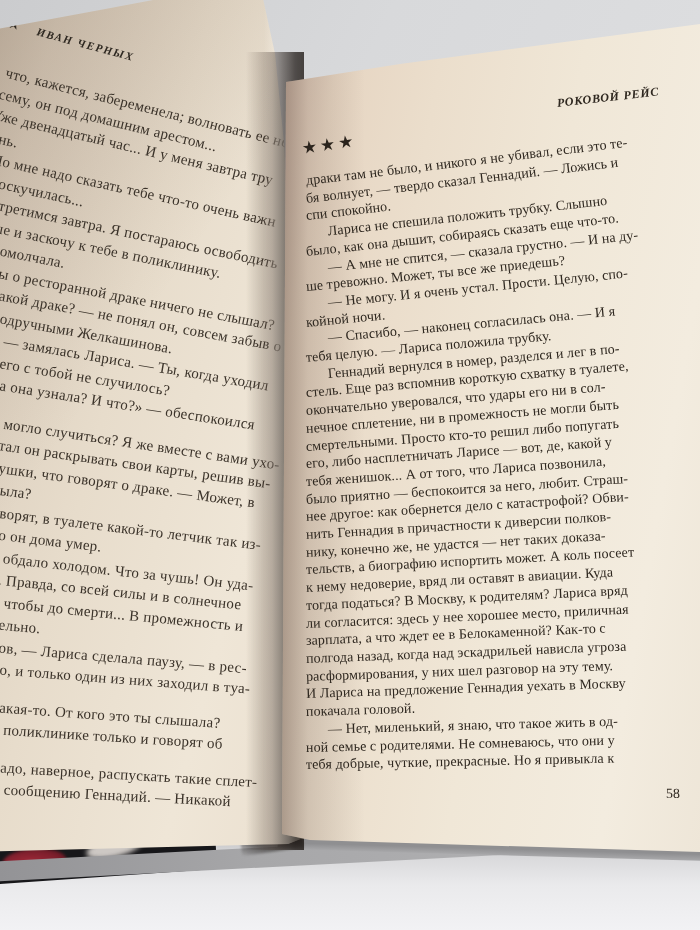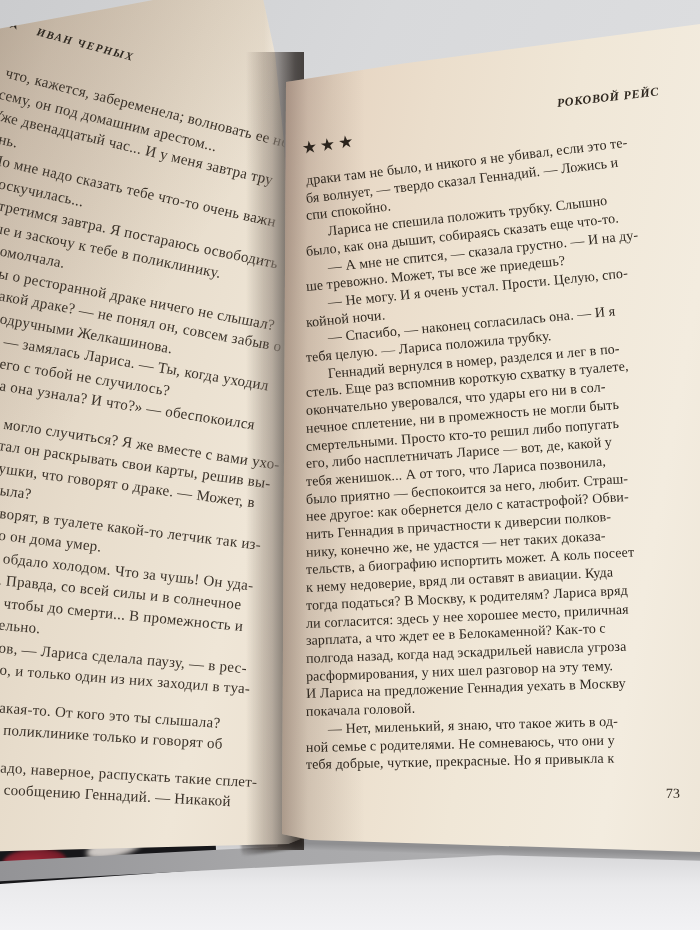--- a/index.html
+++ b/index.html
@@ -161,16 +161,16 @@
         <div class="line" style="transform: rotate(-2.55deg);">ли согласится: здесь у нее хорошее место, приличная</div>
         <div class="line" style="transform: rotate(-2.38deg);">зарплата, а что ждет ее в Белокаменной? Как-то с</div>
         <div class="line" style="transform: rotate(-2.21deg);">полгода назад, когда над эскадрильей нависла угроза</div>
         <div class="line" style="transform: rotate(-2.04deg);">расформирования, у них шел разговор на эту тему.</div>
         <div class="line" style="transform: rotate(-1.87deg);">И Лариса на предложение Геннадия уехать в Москву</div>
         <div class="line" style="transform: rotate(-1.7deg);">покачала головой.</div>
         <div class="line indent" style="transform: rotate(-1.53deg);">— Нет, миленький, я знаю, что такое жить в од-</div>
         <div class="line" style="transform: rotate(-1.36deg);">ной семье с родителями. Не сомневаюсь, что они у</div>
         <div class="line" style="transform: rotate(-1.19deg);">тебя добрые, чуткие, прекрасные. Но я привыкла к</div>
       </div>
-    <div class="rp-num">73</div>
+    <div class="rp-num">58</div>
   </div>
 
 </div>
 
 </body></html>

